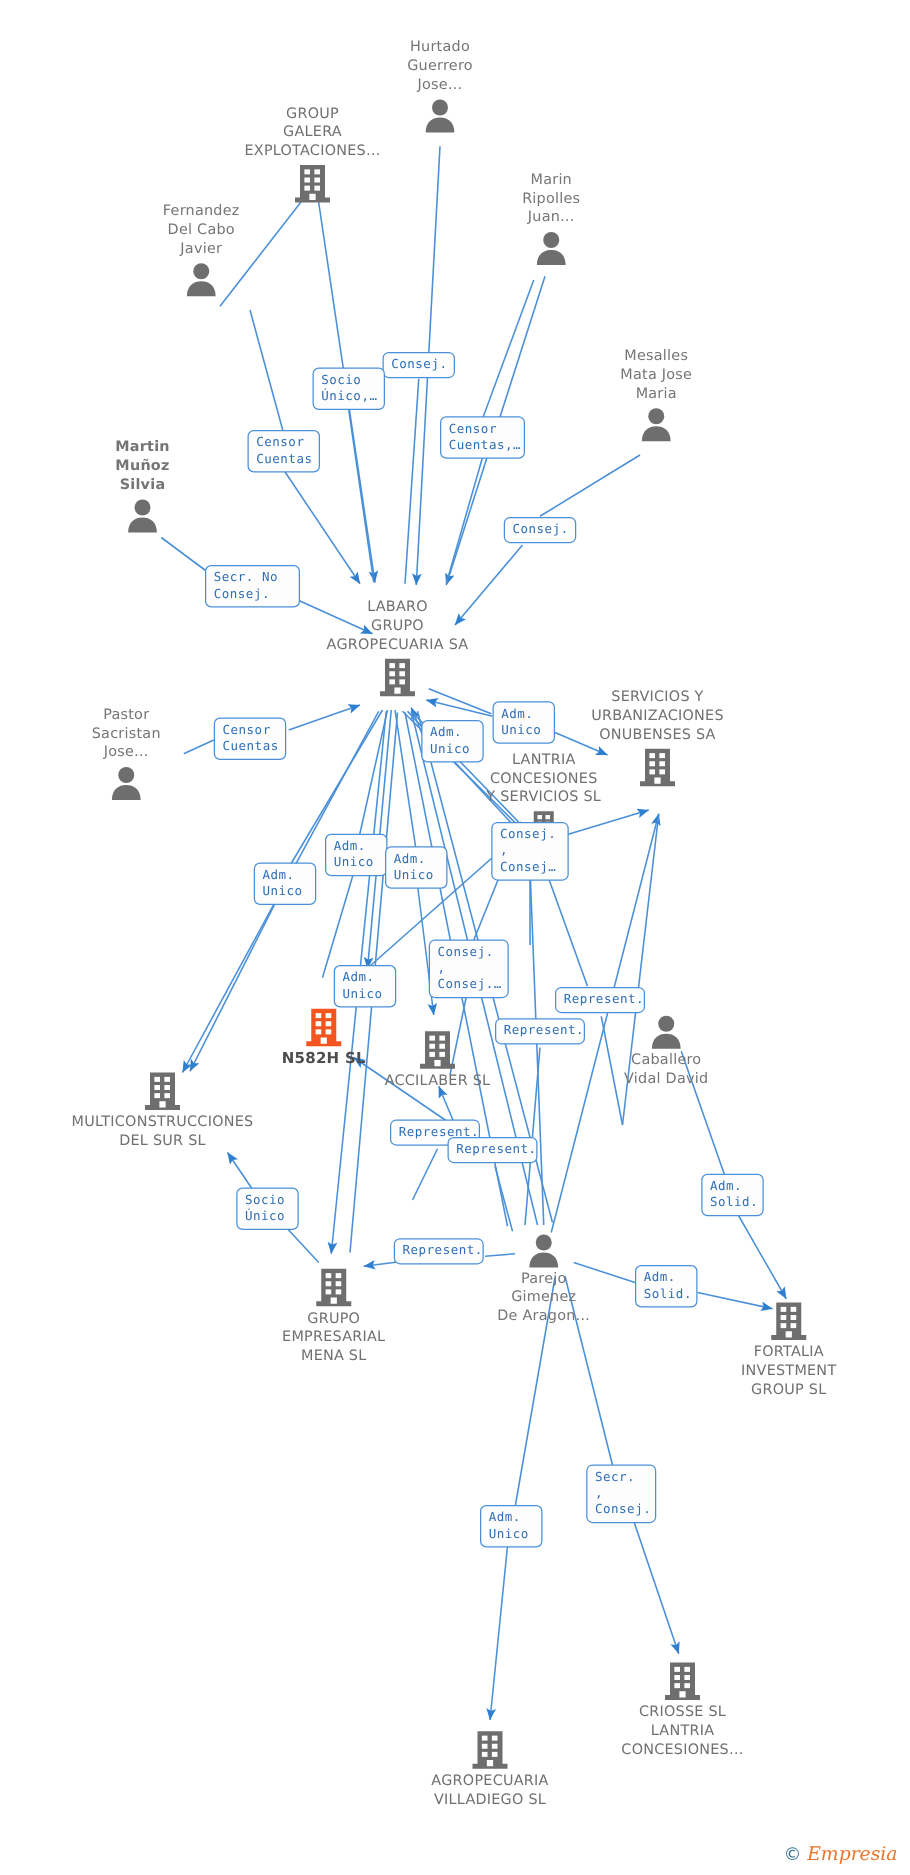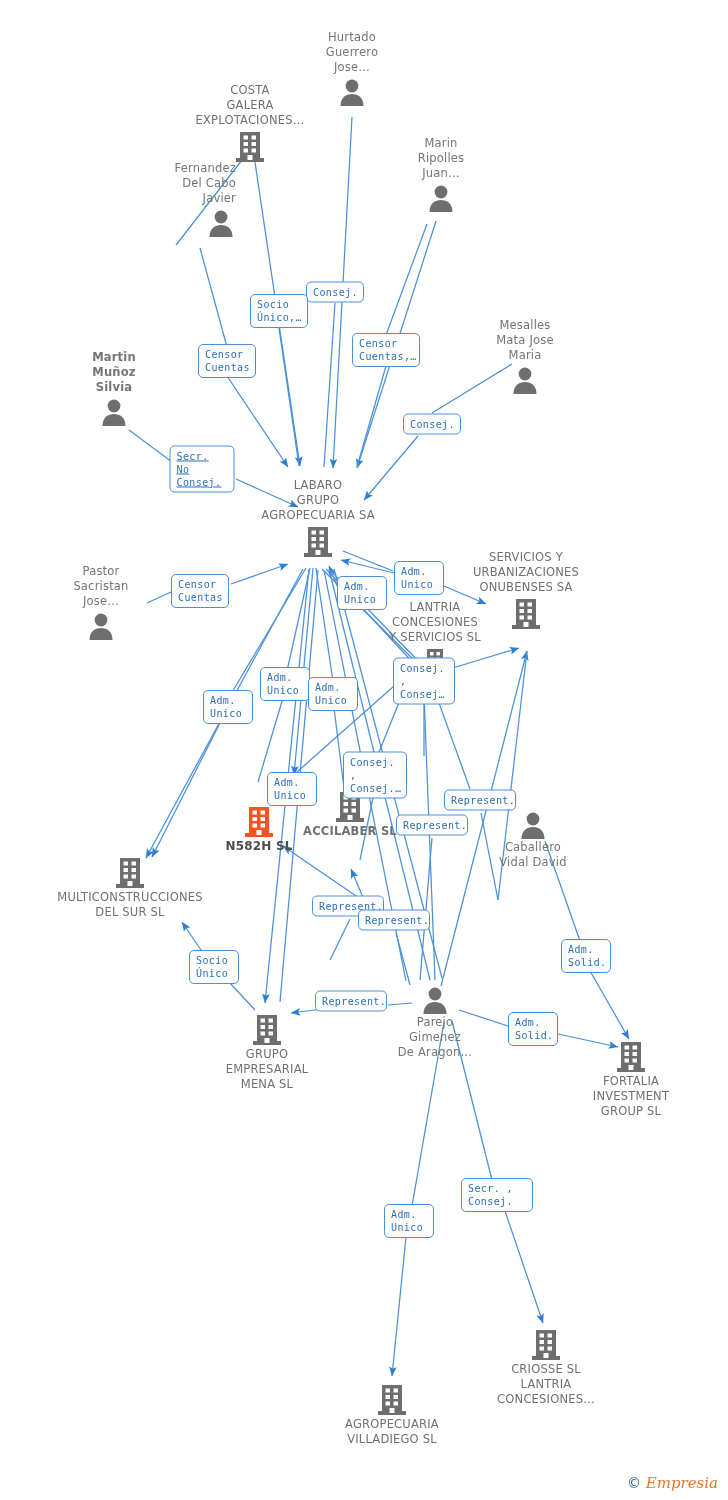--- a/index.html
+++ b/index.html
@@ -169,21 +169,21 @@
       <path d="M 406 1237 L 392 1376" marker-end="url(#ah)"></path>
       <path d="M 452 1021 L 492 1180"></path>
       <path d="M 505 1211 L 543 1323" marker-end="url(#ah)"></path>
 
       <path d="M 203 953 L 182 922" marker-end="url(#ah)"></path>
       <path d="M 229 982 L 255 1010"></path>
     </g>
   </svg>
 
   <div class="node company cap-above" style="left:250px; top:83px;">
-    <span class="caption">COSTA
+    <span class="caption">GROUP
 GALERA
 EXPLOTACIONES…</span>
     <span class="icon-wrap">
       <svg width="32" height="34" viewBox="0 0 32 34">
           <g fill="#6e6e6e">
             <rect x="6" y="2" width="20" height="28"></rect>
             <rect x="2" y="28" width="28" height="4"></rect>
           </g>
           <g fill="#ffffff">
             <rect x="9.5" y="5.5" width="4.5" height="4"></rect>
@@ -215,33 +215,33 @@
 Ripolles
 Juan…</span>
     <span class="icon-wrap">
       <svg width="30" height="30" viewBox="0 0 30 30">
           <circle cx="15" cy="9" r="6.4" fill="#6e6e6e"></circle>
           <path d="M3.5 29 C3.5 20.5 9 17 15 17 C21 17 26.5 20.5 26.5 29 Z" fill="#6e6e6e"></path>
         </svg>
     </span>
   </div>
 
-  <div class="node person cap-above" style="left:161px; top:161px;text-align:right;">
+  <div class="node person cap-above" style="left:161px; top:161px;">
     <span class="caption">Fernandez
 Del Cabo
 Javier</span>
     <span class="icon-wrap">
       <svg width="30" height="30" viewBox="0 0 30 30">
           <circle cx="15" cy="9" r="6.4" fill="#6e6e6e"></circle>
           <path d="M3.5 29 C3.5 20.5 9 17 15 17 C21 17 26.5 20.5 26.5 29 Z" fill="#6e6e6e"></path>
         </svg>
     </span>
   </div>
 
-  <div class="node person cap-above" style="left:525px; top:277px;margin-top:41px;">
+  <div class="node person cap-above" style="left:525px; top:277px;">
     <span class="caption">Mesalles
 Mata Jose
 Maria</span>
     <span class="icon-wrap">
       <svg width="30" height="30" viewBox="0 0 30 30">
           <circle cx="15" cy="9" r="6.4" fill="#6e6e6e"></circle>
           <path d="M3.5 29 C3.5 20.5 9 17 15 17 C21 17 26.5 20.5 26.5 29 Z" fill="#6e6e6e"></path>
         </svg>
     </span>
   </div>
@@ -351,21 +351,21 @@
             <rect x="17.5" y="12" width="4.5" height="4"></rect>
             <rect x="9.5" y="18.5" width="4.5" height="4"></rect>
             <rect x="17.5" y="18.5" width="4.5" height="4"></rect>
             <rect x="13.5" y="25" width="5" height="5"></rect>
           </g>
         </svg>
     </span>
     <span class="caption">N582H SL</span>
   </div>
 
-  <div class="node company" style="left:350px; top:790px;font-weight:bold;">
+  <div class="node company" style="left:350px; top:823px;">
     <span class="icon-wrap">
       <svg width="32" height="34" viewBox="0 0 32 34">
           <g fill="#6e6e6e">
             <rect x="6" y="2" width="20" height="28"></rect>
             <rect x="2" y="28" width="28" height="4"></rect>
           </g>
           <g fill="#ffffff">
             <rect x="9.5" y="5.5" width="4.5" height="4"></rect>
             <rect x="17.5" y="5.5" width="4.5" height="4"></rect>
             <rect x="9.5" y="12" width="4.5" height="4"></rect>
@@ -516,21 +516,21 @@
   </div>
 
   <div class="rel" style="left:335px; top:292px; width:58px;">Consej.</div>
   <div class="rel" style="left:279px; top:311px; width:58px;">Socio
 Único,…</div>
   <div class="rel" style="left:227px; top:361px; width:58px;">Censor
 Cuentas</div>
   <div class="rel" style="left:386px; top:350px; width:68px;">Censor
 Cuentas,…</div>
   <div class="rel" style="left:432px; top:424px; width:58px;">Consej.</div>
-  <div class="rel" style="left:202px; top:469px; width:65px;text-decoration:underline;">Secr.  No
+  <div class="rel" style="left:202px; top:469px; width:76px;">Secr.  No
 Consej.</div>
   <div class="rel" style="left:200px; top:591px; width:58px;">Censor
 Cuentas</div>
   <div class="rel" style="left:419px; top:578px; width:50px;">Adm.
 Unico</div>
   <div class="rel" style="left:362px; top:593px; width:50px;">Adm.
 Unico</div>
   <div class="rel" style="left:285px; top:684px; width:50px;">Adm.
 Unico</div>
   <div class="rel" style="left:333px; top:694px; width:50px;">Adm.
@@ -547,21 +547,21 @@
   <div class="rel" style="left:432px; top:825px; width:72px;">Represent.</div>
   <div class="rel" style="left:348px; top:906px; width:72px;">Represent.</div>
   <div class="rel" style="left:394px; top:920px; width:72px;">Represent.</div>
   <div class="rel" style="left:214px; top:967px; width:50px;">Socio
 Único</div>
   <div class="rel" style="left:351px; top:1001px; width:72px;">Represent.</div>
   <div class="rel" style="left:586px; top:956px; width:50px;">Adm.
 Solid.</div>
   <div class="rel" style="left:533px; top:1029px; width:50px;">Adm.
 Solid.</div>
-  <div class="rel" style="left:497px; top:1195px; width:72px;">Secr. ,
+  <div class="rel" style="left:497px; top:1195px; width:56px;">Secr. ,
 Consej.</div>
   <div class="rel" style="left:409px; top:1221px; width:50px;">Adm.
 Unico</div>
 
   <div class="watermark">
     <span class="cmark">©</span>
     <span>Empresia</span>
   </div>
 
 </div>

